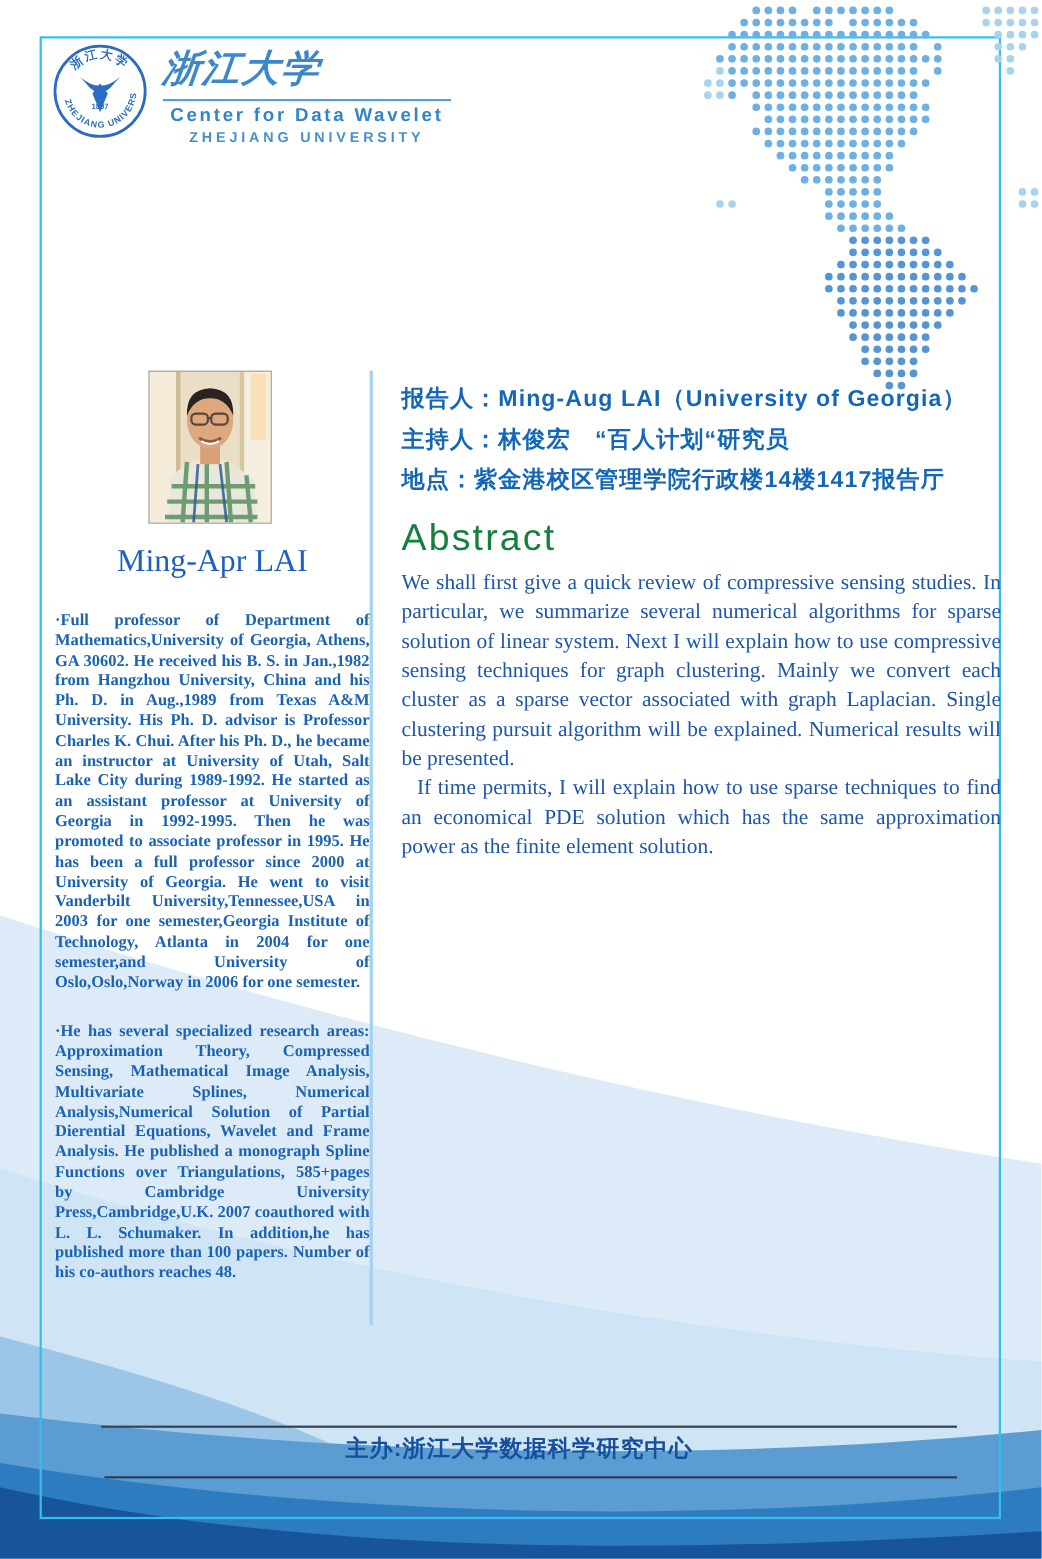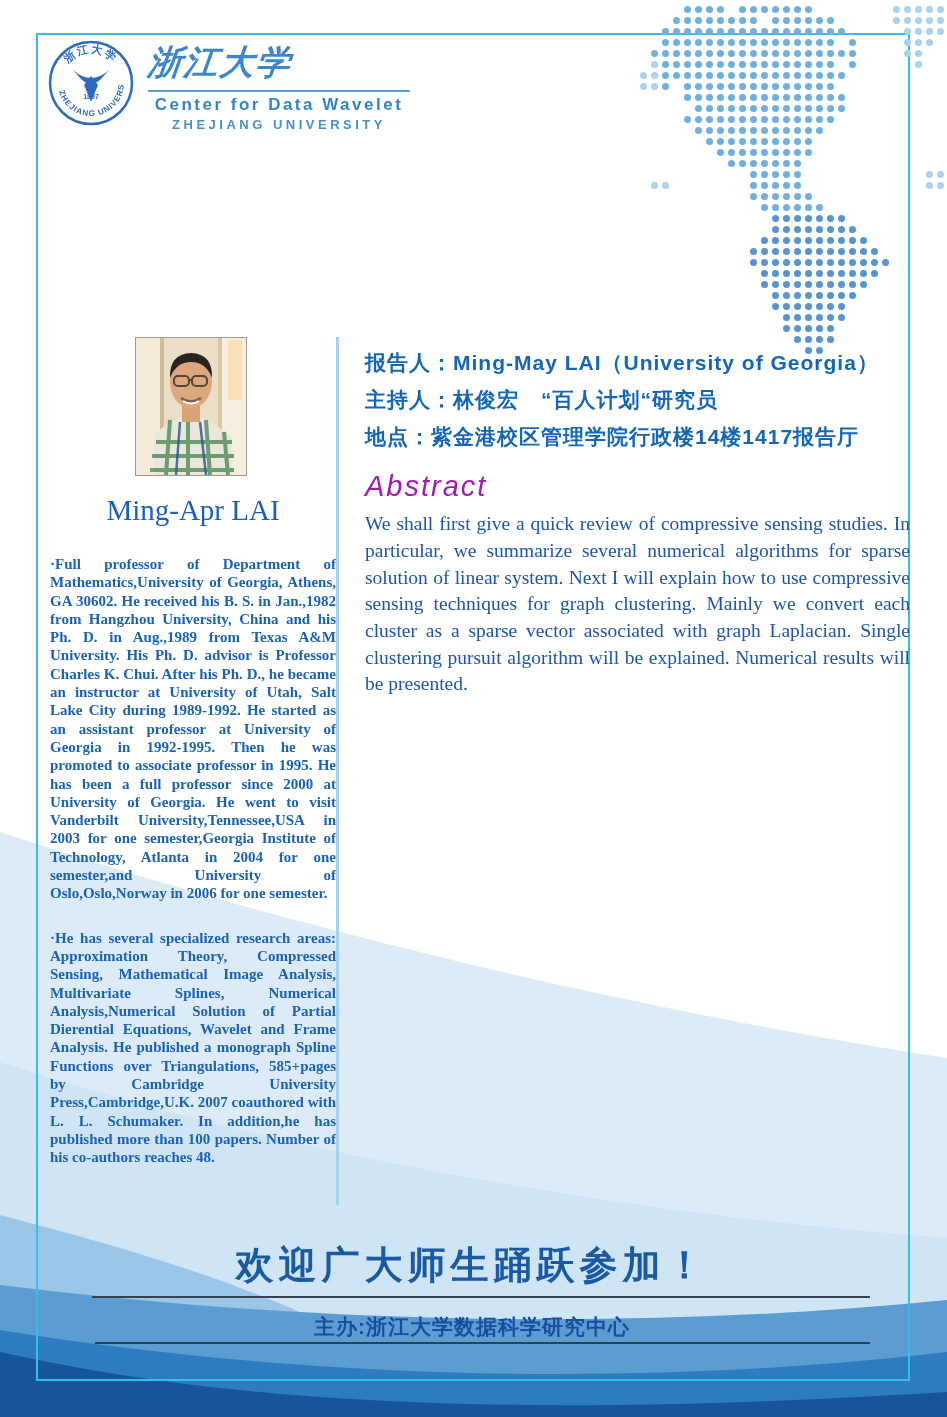--- a/index.html
+++ b/index.html
@@ -29,31 +29,31 @@
   .divider{position:absolute;left:336px;top:337px;width:3px;height:868px;background:#a5d2ef;z-index:3;}
   .left-col{position:absolute;left:50px;top:337px;width:286px;z-index:3;}
   .photo{display:block;margin-left:85px;border:1px solid #9a9a9a;background:#e9dcc2;}
   .speaker-name{margin-top:18px;text-align:center;font-family:"Liberation Serif",serif;
                 font-size:29px;color:#1d5ec0;}
   .bio{margin-top:28px;font-family:"Liberation Serif",serif;font-size:15px;line-height:1.22;
        color:#1a63b4;text-align:justify;font-weight:bold;}
   .bio p{margin:0 0 26px 0;}
   .right-col{position:absolute;left:365px;top:352px;width:545px;z-index:3;}
   .info-line{font-size:21px;font-weight:bold;color:#1467b8;letter-spacing:1px;margin-bottom:15px;line-height:1.05;}
-  .abstract-head{margin-top:22px;font-size:29px;font-weight:500;color:#a21caf;letter-spacing:2px;font-style:italic;}
+  .abstract-head{margin-top:22px;font-size:34px;font-weight:500;color:#15803d;letter-spacing:2px;}
   .abstract-body{margin-top:8px;font-family:"Liberation Serif",serif;font-size:19.5px;line-height:1.37;
                  color:#1c55ab;text-align:justify;}
   .abstract-body p{margin:0;}
   .abstract-body p.p2{text-indent:14px;}
   
   .welcome{position:absolute;left:36px;width:872px;top:1240px;z-index:3;text-align:center;
            font-size:38px;font-weight:bold;color:#1a5aa5;letter-spacing:5px;}
   .rule1{position:absolute;left:92px;top:1296px;width:778px;height:2px;background:#38414f;z-index:3;}
   .organizer{position:absolute;left:36px;width:872px;top:1303px;z-index:3;text-align:center;
-             font-size:21px;font-weight:bold;color:#15509f;letter-spacing:1px;margin-top:10px;}
+             font-size:21px;font-weight:bold;color:#15509f;letter-spacing:1px;}
   .rule2{position:absolute;left:95px;top:1342px;width:775px;height:2px;background:#2b3f55;z-index:3;}
 </style>
 </head>
 <body>
 
 <div class="poster">
 
   <svg class="bg-waves" width="947" height="1417" viewBox="0 0 947 1417">
     <path d="M0,832 C260,918 600,1005 947,1058 L947,1417 L0,1417 Z" fill="#dcebf7"></path>
     <path d="M0,1062 C300,1160 640,1215 947,1238 L947,1417 L0,1417 Z" fill="#cfe4f4"></path>
@@ -498,27 +498,27 @@
       <path d="M47,63 Q55,68 63,63" stroke="#ffffff" stroke-width="2" fill="none"></path>
     </svg>
     <div class="speaker-name">Ming-Apr LAI</div>
     <div class="bio">
       <p>·Full professor of Department of Mathematics,University of Georgia, Athens, GA 30602. He received his B. S. in Jan.,1982 from Hangzhou University, China and his Ph. D. in Aug.,1989 from Texas A&amp;M University. His Ph. D. advisor is Professor Charles K. Chui. After his Ph. D., he became an instructor at University of Utah, Salt Lake City during 1989-1992. He started as an assistant professor at University of Georgia in 1992-1995. Then he was promoted to associate professor in 1995. He has been a full professor since 2000 at University of Georgia. He went to visit Vanderbilt University,Tennessee,USA in 2003 for one semester,Georgia Institute of Technology, Atlanta in 2004 for one semester,and University of Oslo,Oslo,Norway in 2006 for one semester.</p>
       <p>·He has several specialized research areas: Approximation Theory, Compressed Sensing, Mathematical Image Analysis, Multivariate Splines, Numerical Analysis,Numerical Solution of Partial Dierential Equations, Wavelet and Frame Analysis. He published a monograph Spline Functions over Triangulations, 585+pages by Cambridge University Press,Cambridge,U.K. 2007 coauthored with L. L. Schumaker. In addition,he has published more than 100 papers. Number of his co-authors reaches 48.</p>
     </div>
   </div>
 
   <div class="right-col">
-    <div class="info-line">报告人：Ming-May LAI（University of Georgia）</div>
+    <div class="info-line">报告人：Ming-Aug LAI（University of Georgia）</div>
     <div class="info-line">主持人：林俊宏　“百人计划“研究员</div>
     <div class="info-line">地点：紫金港校区管理学院行政楼14楼1417报告厅</div>
     <div class="abstract-head">Abstract</div>
     <div class="abstract-body">
       <p>We shall first give a quick review of compressive sensing studies.  In particular,  we summarize several numerical algorithms for sparse solution of linear system. Next I will explain how to use compressive sensing techniques for graph clustering. Mainly we convert each cluster as a sparse vector associated with graph Laplacian. Single clustering pursuit algorithm will be explained.  Numerical results will be presented.</p>
+      <p class="p2">If time permits,  I will explain how to use sparse techniques to find an economical PDE solution which has the same approximation power as the finite element solution.</p>
     </div>
   </div>
 
-  <div class="welcome">欢迎广大师生踊跃参加！</div>
   <div class="rule1"></div>
   <div class="organizer">主办:浙江大学数据科学研究中心</div>
   <div class="rule2"></div>
 
 </div>
 
 </body></html>

